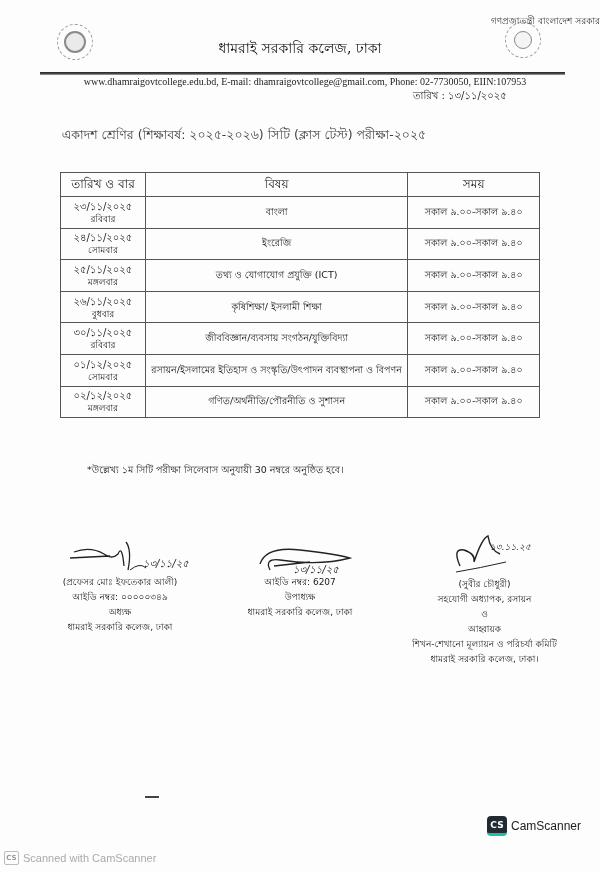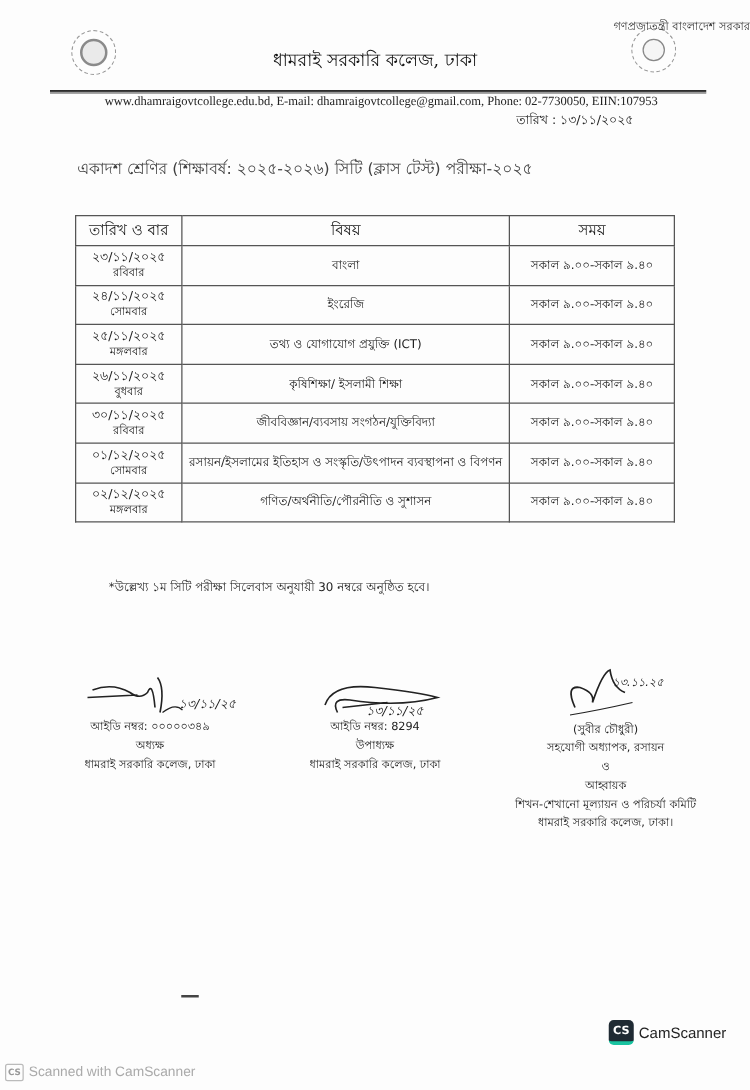--- a/index.html
+++ b/index.html
@@ -152,33 +152,34 @@
   <div class="note">*উল্লেখ্য ১ম সিটি পরীক্ষা সিলেবাস অনুযায়ী 30 নম্বরে অনুষ্ঠিত হবে।</div>
 
   <div class="sig sig-1">
     <div class="scribble">
       <svg width="120" height="36" viewBox="0 0 120 36">
         <path d="M10 18 L50 16 M14 12 Q30 6 44 14 Q52 20 58 14 Q62 4 64 26 M66 2 Q72 10 68 30" fill="none" stroke="#222" stroke-width="1.3"></path>
         <path d="M70 30 Q80 22 86 28" fill="none" stroke="#222" stroke-width="1"></path>
       </svg>
       <span style="position:absolute;left:108px;top:16px;font-size:10px;font-style:italic;">১৩/১১/২৫</span>
     </div>
+    <div>(প্রফেসর মোঃ ইফতেকার আলী)</div>
     <div>আইডি নম্বর: ০০০০০৩৪৯</div>
     <div>অধ্যক্ষ</div>
     <div>ধামরাই সরকারি কলেজ, ঢাকা</div>
   </div>
 
   <div class="sig sig-2">
     <div class="scribble">
       <svg width="120" height="36" viewBox="0 0 120 36">
         <path d="M20 24 Q26 6 60 10 Q96 14 110 18 Q80 26 40 20 Q24 18 30 30 M34 26 L70 22" fill="none" stroke="#222" stroke-width="1.3"></path>
       </svg>
       <span style="position:absolute;left:88px;top:22px;font-size:10px;font-style:italic;">১৩/১১/২৫</span>
     </div>
-    <div>আইডি নম্বর: 8294</div>
+    <div>আইডি নম্বর: 6207</div>
     <div>উপাধ্যক্ষ</div>
     <div>ধামরাই সরকারি কলেজ, ঢাকা</div>
   </div>
 
   <div class="sig sig-3">
     <div class="scribble">
       <svg width="110" height="46" viewBox="0 0 110 46">
         <path d="M30 34 Q22 16 34 18 Q46 22 44 30 Q52 6 58 4 Q60 18 70 22" fill="none" stroke="#222" stroke-width="1.4"></path>
         <path d="M26 40 Q50 36 76 30" fill="none" stroke="#222" stroke-width="1"></path>
       </svg>

